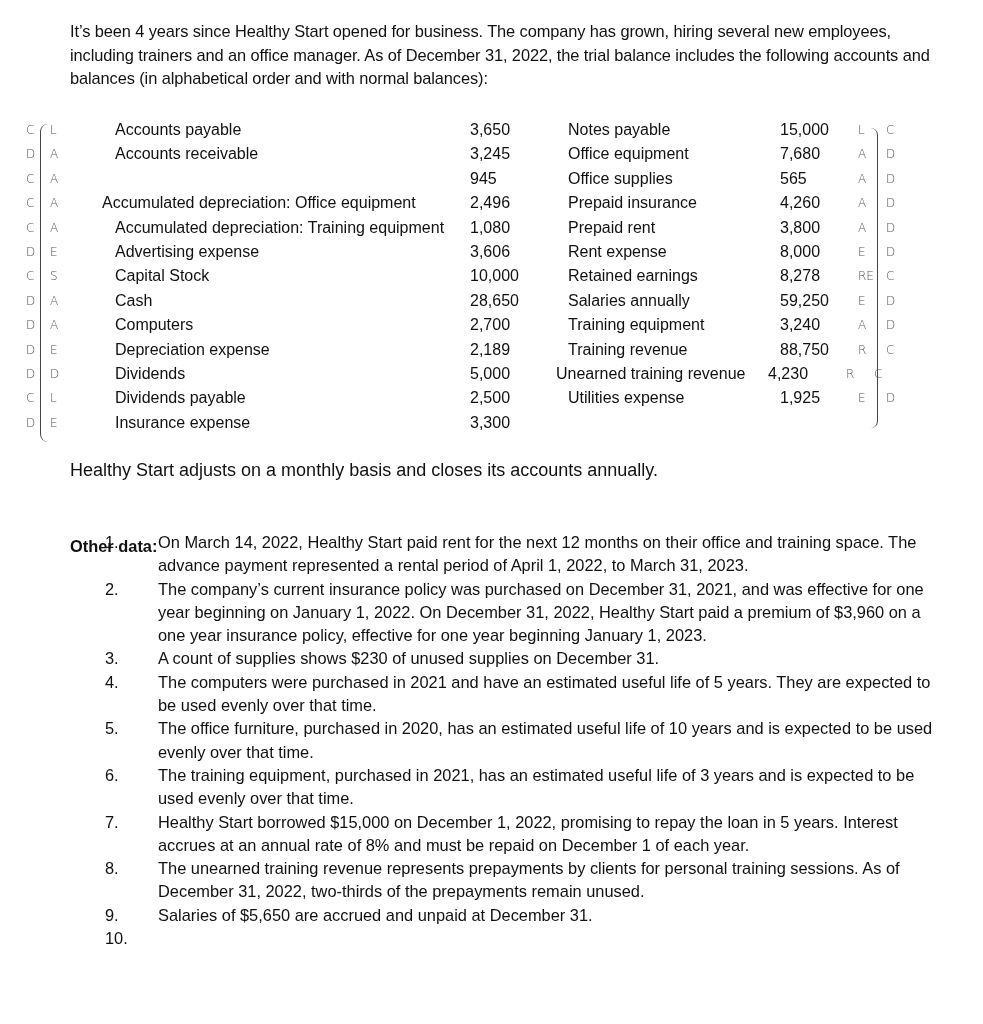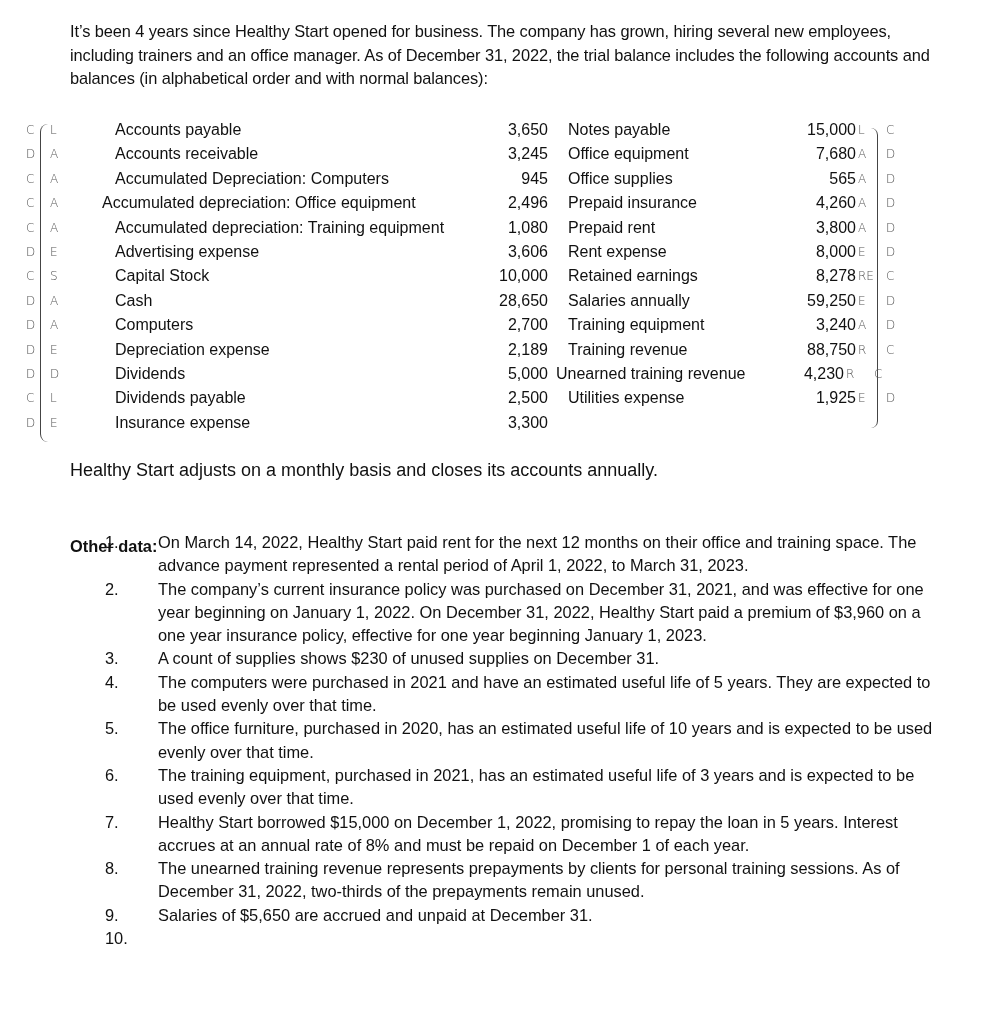--- a/index.html
+++ b/index.html
@@ -2,21 +2,21 @@
 <html><head>
 <meta charset="utf-8">
 <style>
   html, body { margin:0; padding:0; background:#ffffff; }
   body { width:983px; height:1024px; position:relative; overflow:hidden;
          font-family:"Liberation Sans", sans-serif; color:#111; }
   .intro { position:absolute; left:70px; top:20px; width:860px; font-size:16.4px; line-height:23.5px; letter-spacing:-0.1px; }
   .tb { position:absolute; top:118px; left:0; width:983px; height:320px; font-size:16px; }
   .row { position:absolute; height:24px; line-height:24px; white-space:nowrap; }
   .acct { position:absolute; }
-  .amt { position:absolute; text-align:right; }
+  .amt { position:absolute; }
   .hand { position:absolute; font-family:"DejaVu Sans", sans-serif; font-size:12px; color:#555; font-weight:300; }
   .brace-l { position:absolute; left:40px; top:6px; width:8px; height:318px; border-left:1.2px solid #444; border-radius:8px 0 0 8px; }
   .brace-r { position:absolute; left:871px; top:10px; width:6px; height:300px; border-right:1.2px solid #444; border-radius:0 8px 8px 0; }
   .note { position:absolute; left:70px; top:460px; font-size:18px; }
   .other-title { position:absolute; left:70px; top:537px; font-size:16.4px;font-weight:bold; }
   .items { position:absolute; left:70px; top:531px; width:880px; font-size:16.4px; line-height:23.3px; }
   .item { display:flex; }
   .num { width:88px; padding-left:35px; box-sizing:border-box; flex:none; }
   .txt { flex:1; }
 </style>
@@ -37,21 +37,20 @@
      </div>
       <div class="row" style="top:24.4px;left:0;width:560px">
        <span class="hand" style="left:26px">D</span>
        <span class="hand" style="left:50px">A</span>
        <span class="acct" style="left:115px">Accounts receivable</span>
        <span class="amt" style="left:470px;width:78px">3,245</span>
      </div>
       <div class="row" style="top:48.8px;left:0;width:560px">
        <span class="hand" style="left:26px">C</span>
        <span class="hand" style="left:50px">A</span>
-       <span class="acct" style="left:115px">Accumulated Depreciation: Computers</span>
        <span class="amt" style="left:470px;width:78px">945</span>
      </div>
       <div class="row" style="top:73.19999999999999px;left:0;width:560px">
        <span class="hand" style="left:26px">C</span>
        <span class="hand" style="left:50px">A</span>
        <span class="acct" style="left:102px">Accumulated depreciation: Office equipment</span>
        <span class="amt" style="left:470px;width:78px">2,496</span>
      </div>
       <div class="row" style="top:97.6px;left:0;width:560px">
        <span class="hand" style="left:26px">C</span>

